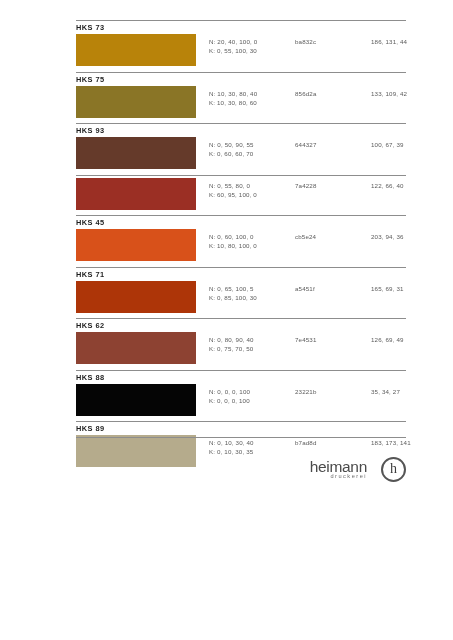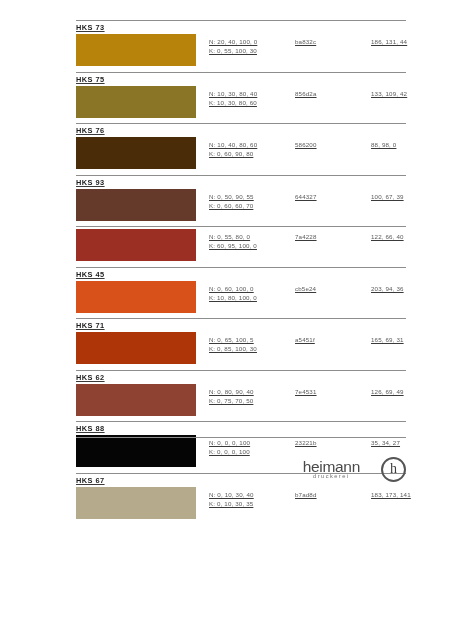--- a/index.html
+++ b/index.html
@@ -16,21 +16,20 @@
     position: relative;
     overflow: hidden;
   }
 
   .page {
     width: 453px;
     height: 496px;
     box-sizing: border-box;
     padding: 20px 47px 9px 76px;
     position: relative;
-    text-decoration: underline;
   }
 
   
   .swatch-table {
     width: 100%;
   }
 
   .swatch-row {
     position: relative;
     margin-bottom: 5.5px;
@@ -113,22 +112,22 @@
   }
 
   .footer-brand {
     display: flex;
     align-items: center;
     justify-content: flex-end;
     margin-top: 19px;
   }
 
   .brand-text {
-    text-align: center;
-    margin-right: 21px;
+    text-align: right;
+    margin-right: 14px;
   }
 
   .brand-name {
     font-size: 15.5px;
     letter-spacing: -0.3px;
     color: #4a4a4a;
     line-height: 15px;
     font-weight: normal;
   }
 
@@ -191,35 +190,20 @@
               <div>N: 10, 30, 80, 40</div>
               <div>K: 10, 30, 80, 60</div>
             </div>
             <div class="col-hex">856d2a</div>
             <div class="col-rgb">133, 109, 42</div>
           </div>
         </div>
       </div>
       <div class="swatch-row">
         <div class="row-rule"></div>
-        <div class="row-name">HKS 76</div>
-        <div class="row-body">
-          <div class="chip" style="background: rgb(74, 44, 8);"></div>
-          <div class="cols">
-            <div class="col-cmyk">
-              <div>N: 10, 40, 80, 60</div>
-              <div>K: 0, 60, 90, 80</div>
-            </div>
-            <div class="col-hex">586200</div>
-            <div class="col-rgb">88, 98, 0</div>
-          </div>
-        </div>
-      </div>
-      <div class="swatch-row">
-        <div class="row-rule"></div>
         <div class="row-name">HKS 93</div>
         <div class="row-body">
           <div class="chip" style="background: rgb(101, 58, 42);"></div>
           <div class="cols">
             <div class="col-cmyk">
               <div>N: 0, 50, 90, 55</div>
               <div>K: 0, 60, 60, 70</div>
             </div>
             <div class="col-hex">644327</div>
             <div class="col-rgb">100, 67, 39</div>
@@ -295,21 +279,21 @@
               <div>N: 0, 0, 0, 100</div>
               <div>K: 0, 0, 0, 100</div>
             </div>
             <div class="col-hex">23221b</div>
             <div class="col-rgb">35, 34, 27</div>
           </div>
         </div>
       </div>
       <div class="swatch-row">
         <div class="row-rule"></div>
-        <div class="row-name">HKS 67</div>
+        <div class="row-name">HKS 89</div>
         <div class="row-body">
           <div class="chip" style="background: rgb(181, 171, 140);"></div>
           <div class="cols">
             <div class="col-cmyk">
               <div>N: 0, 10, 30, 40</div>
               <div>K: 0, 10, 30, 35</div>
             </div>
             <div class="col-hex">b7ad8d</div>
             <div class="col-rgb">183, 173, 141</div>
           </div>

